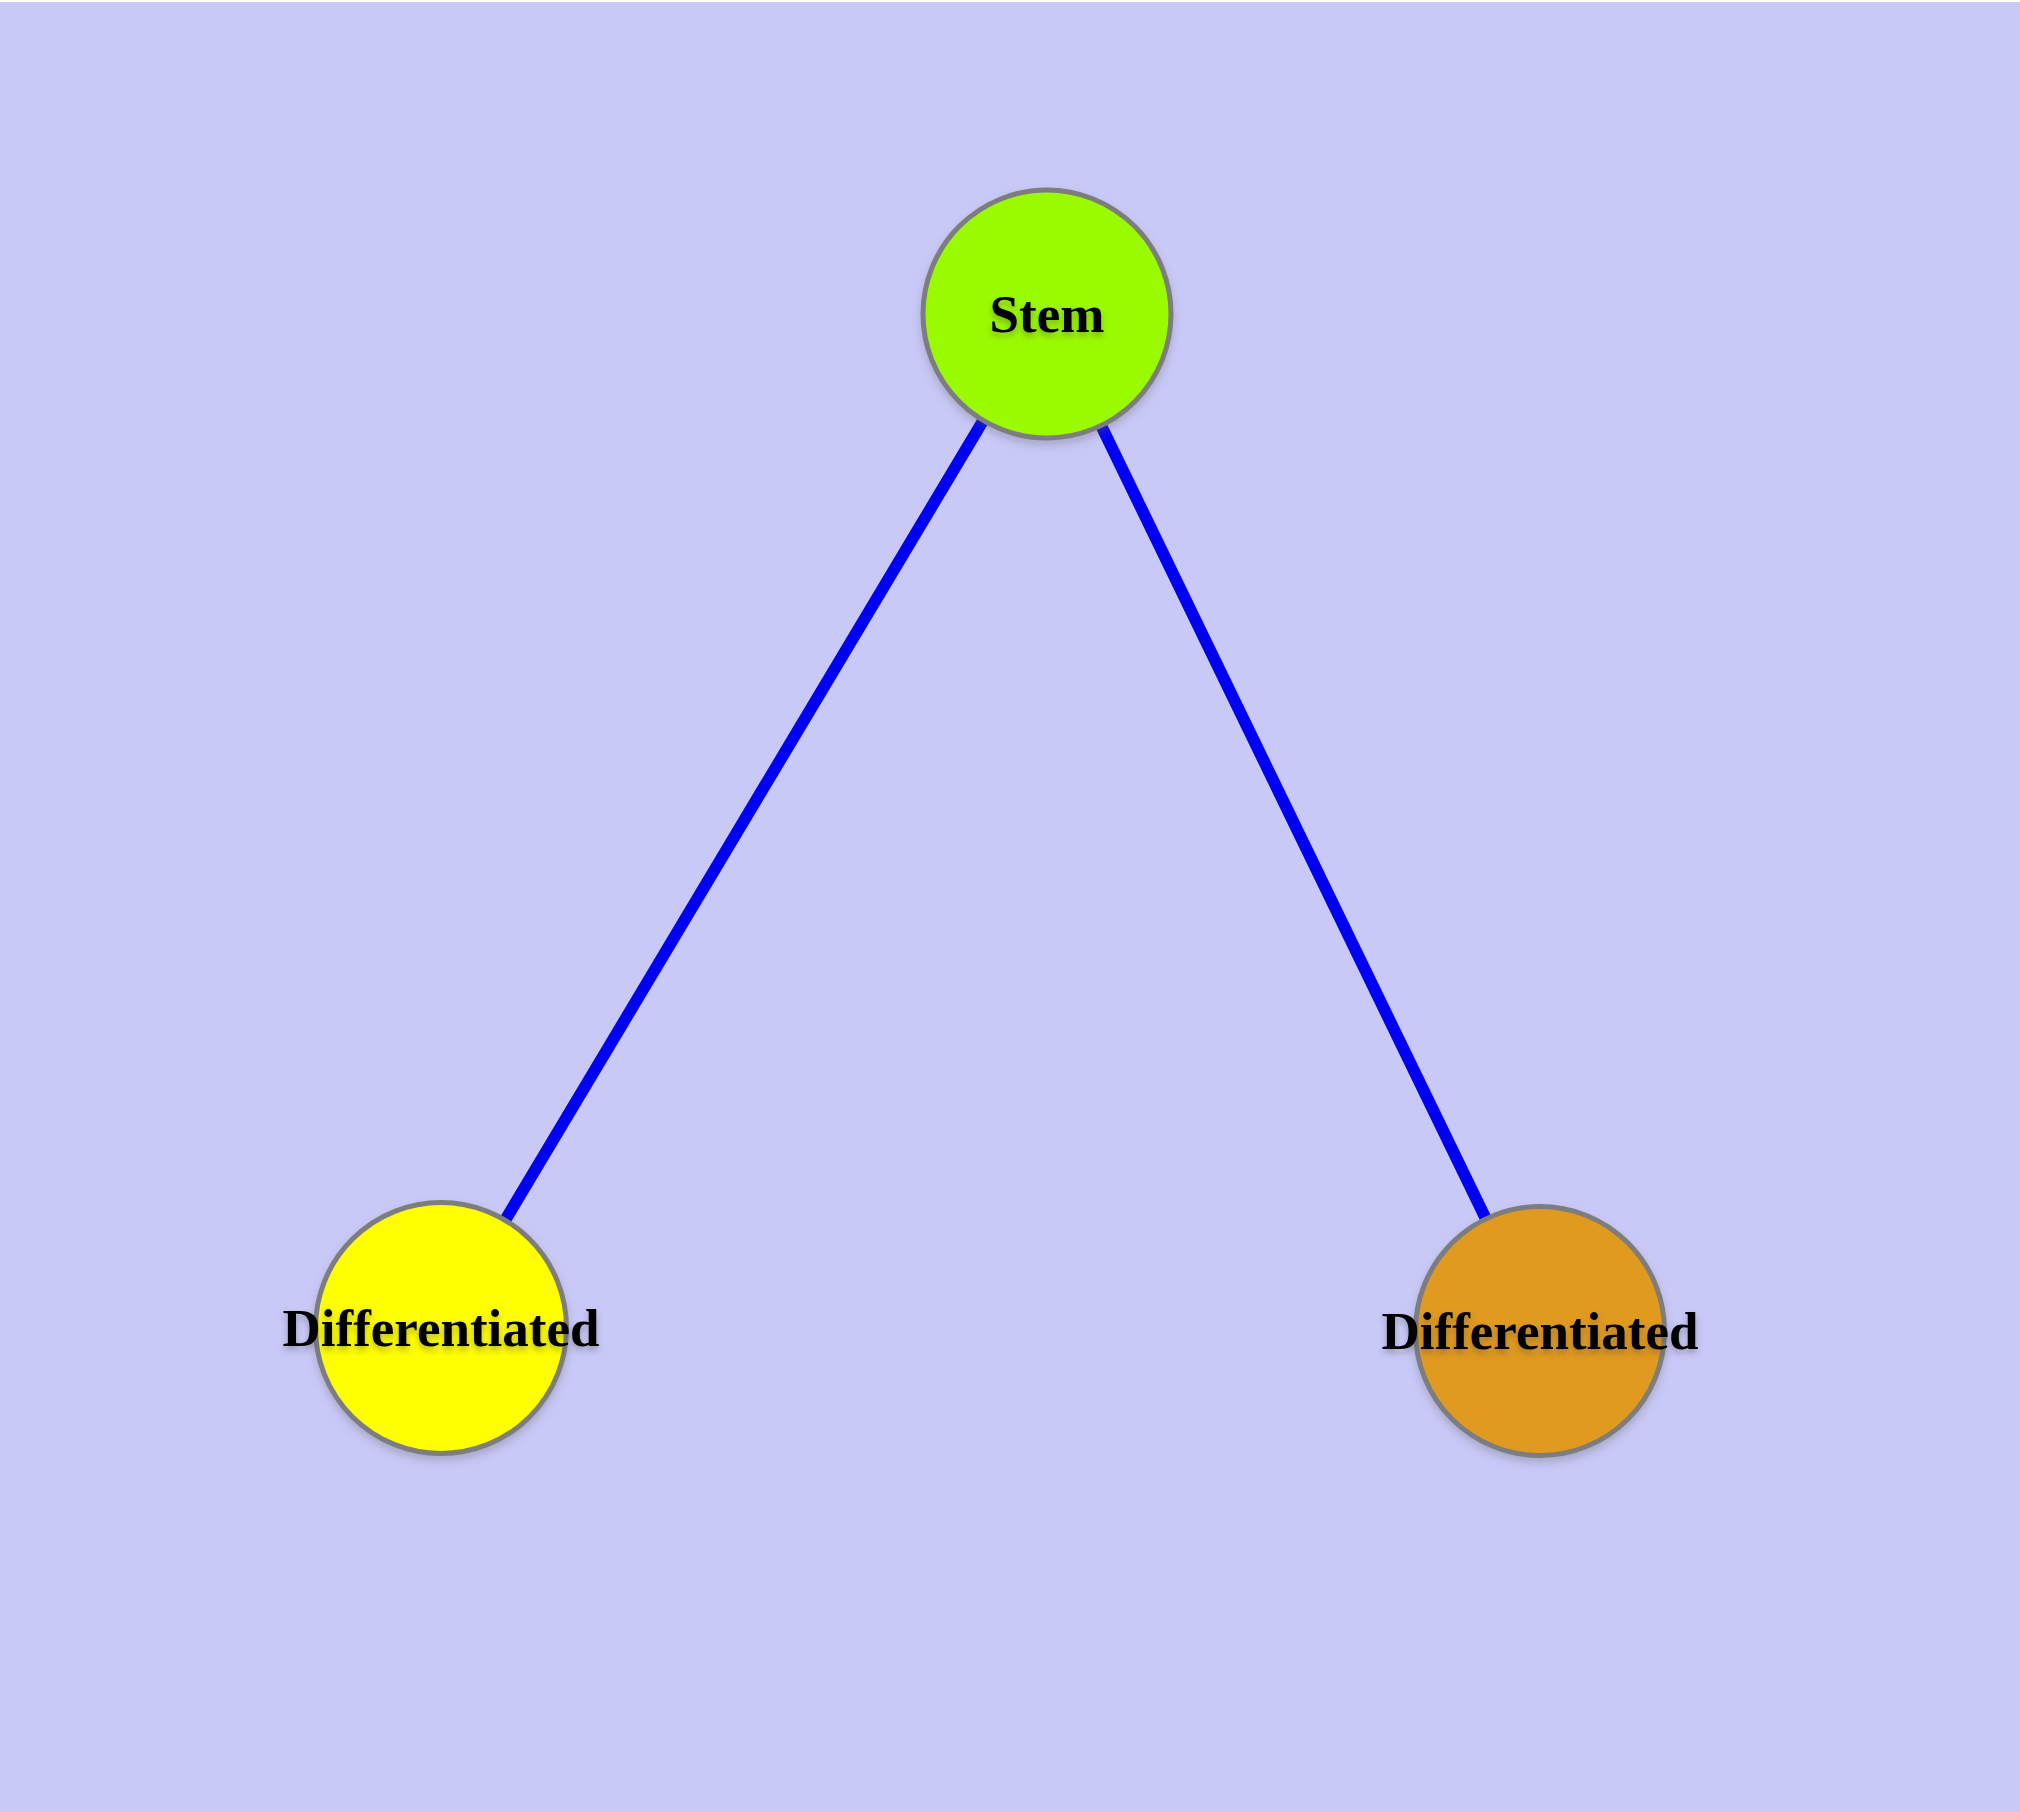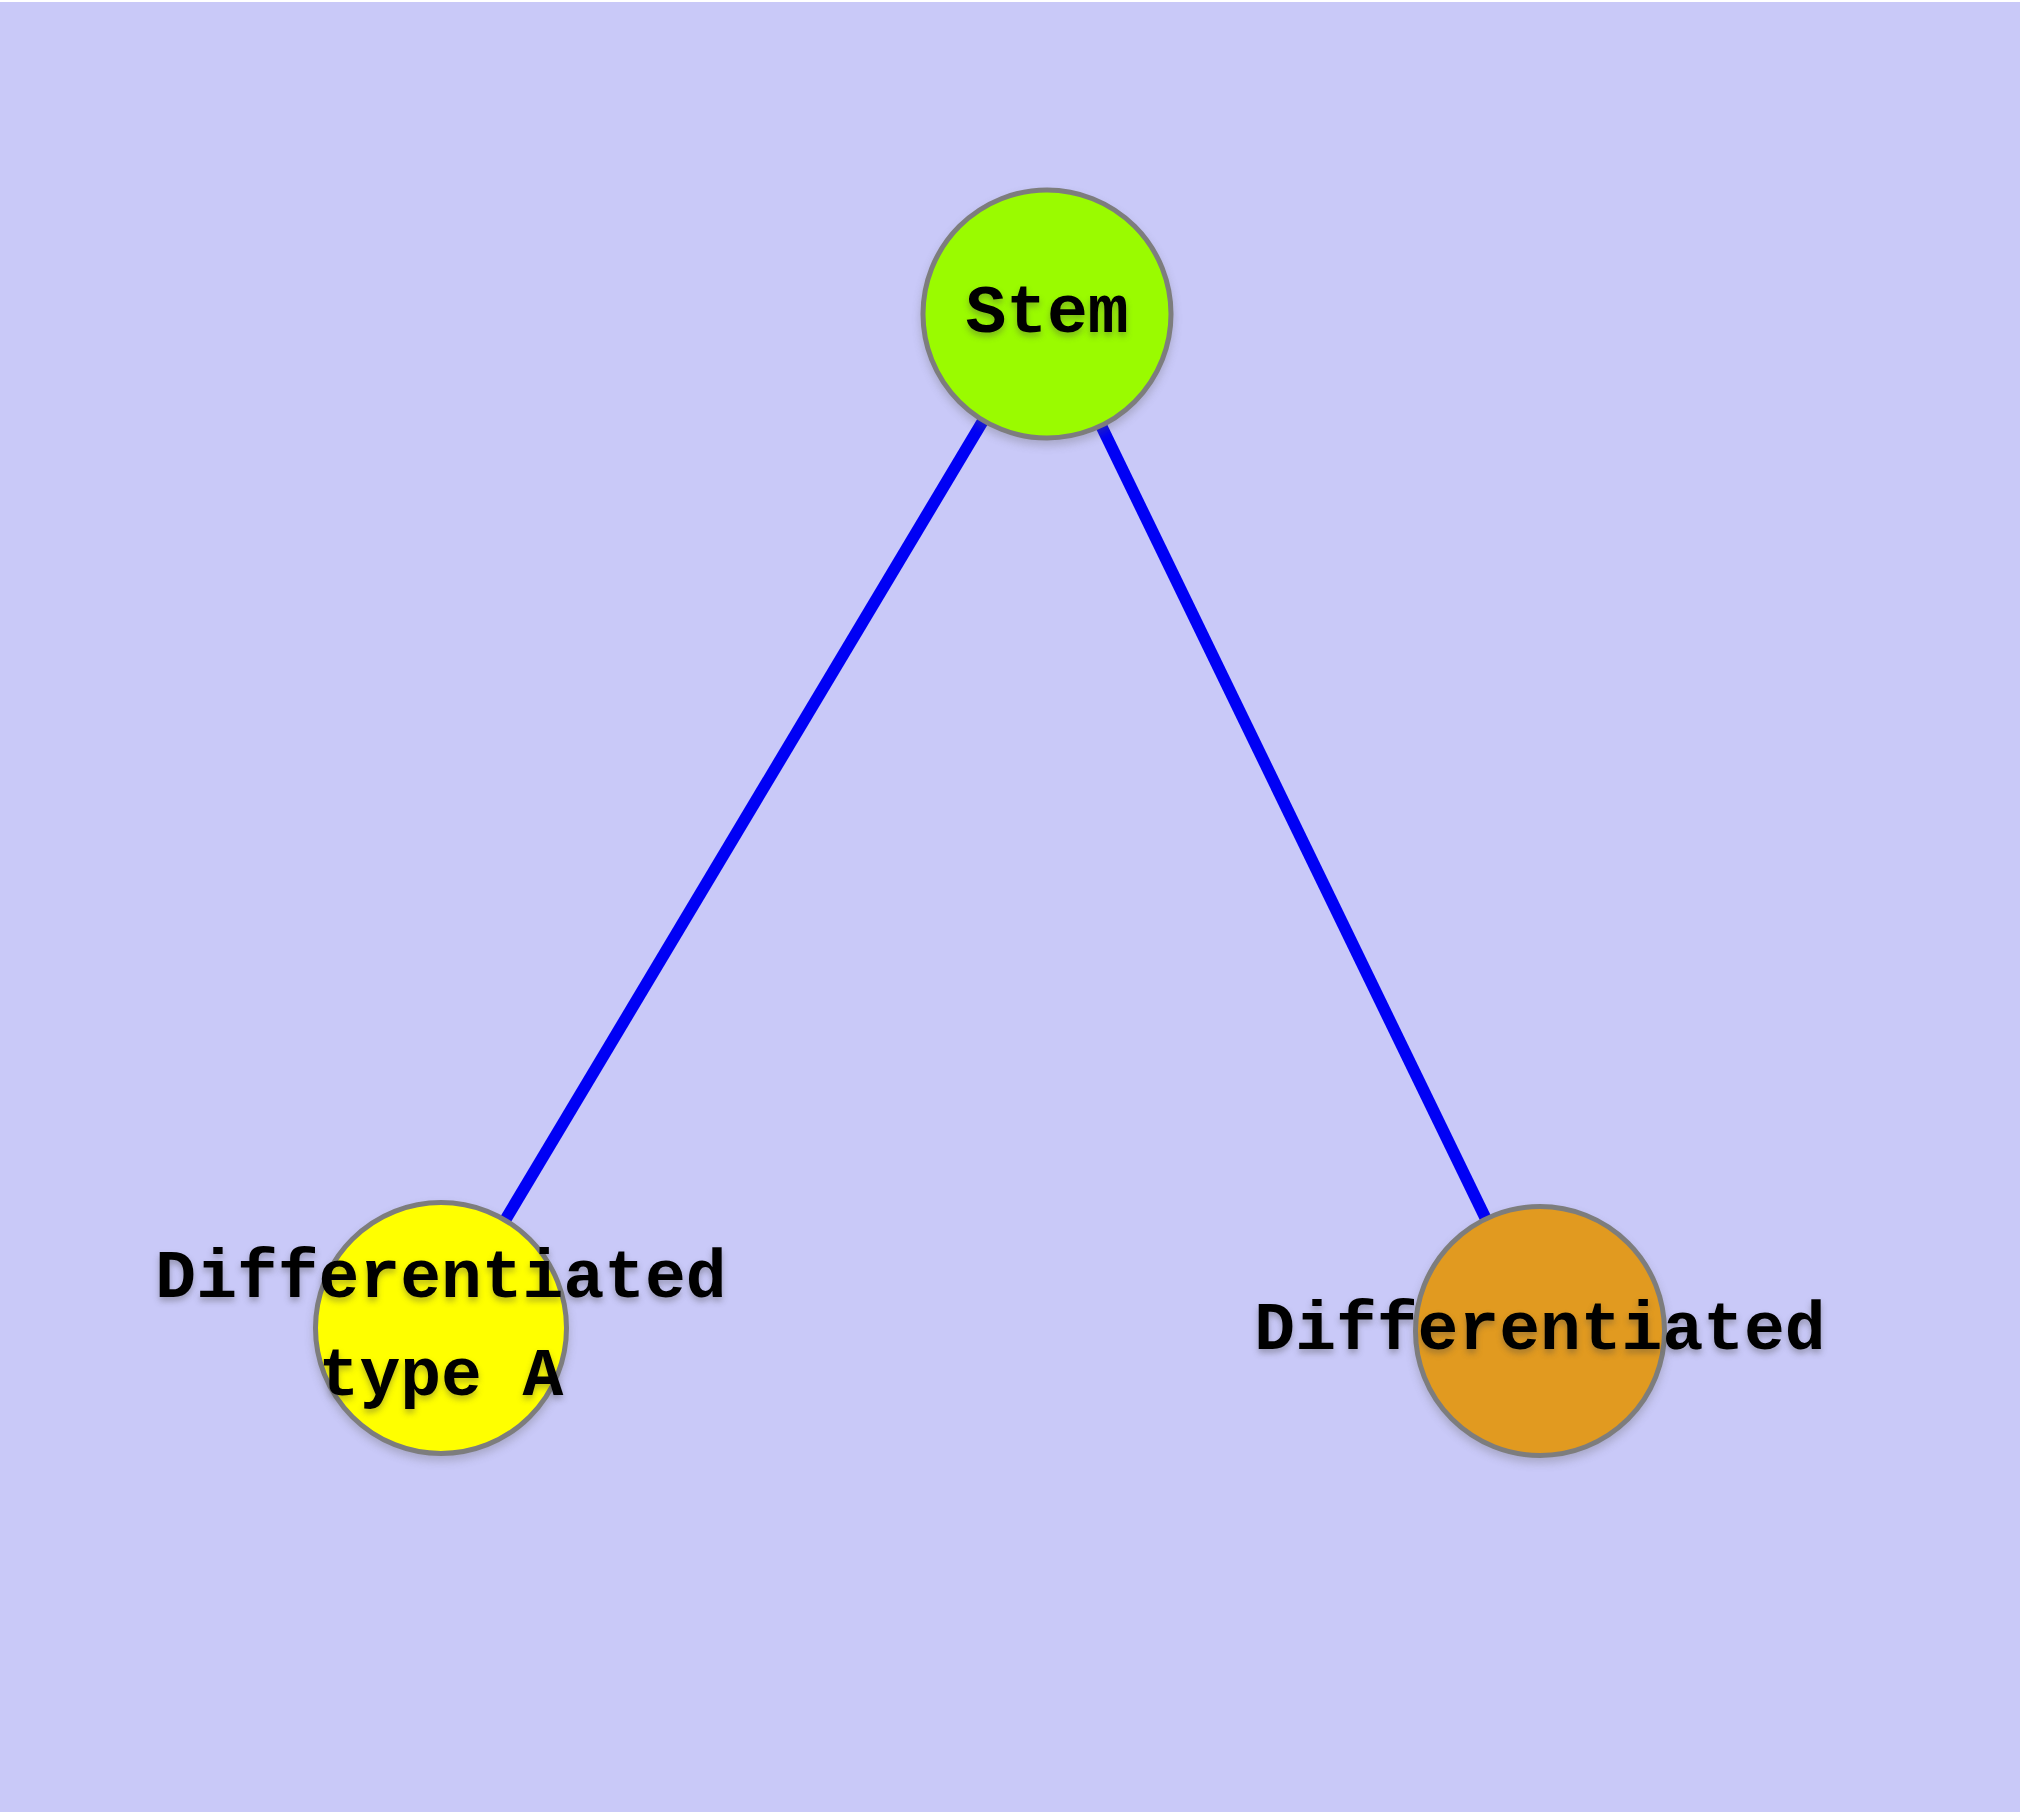--- a/index.html
+++ b/index.html
@@ -21,42 +21,41 @@
     box-sizing: border-box;
     transform: translate(-50%, -50%);
     box-shadow: 0 5.1px 8.5px rgba(96,96,96,0.30);
   }
   .node-label {
     position: absolute;
     transform: translate(-50%, -50%);
     text-align: center;
     white-space: nowrap;
     color: #000000;
-    font-family: Liberation Mono, monospace;
+    font-family: Liberation Serif, serif;
     font-weight: bold;
-    font-size: 68px;
+    font-size: 53px;
     line-height: 98px;
     text-shadow: 0 4.2px 6px rgba(70,70,70,0.38);
   }
 </style>
 </head>
 <body>
 
 <div class="canvas" style="width: 2021px; height: 1812px; background: rgb(201, 201, 248); border-top-color: rgb(255, 255, 255);">
   <svg class="edge-layer" xmlns="http://www.w3.org/2000/svg" width="2021" height="1812" viewBox="0 0 2384 2138">
       <line x1="1235" y1="368" x2="520" y2="1564" stroke="#0000F5" stroke-width="14"></line>
       <line x1="1235" y1="368" x2="1817" y2="1568" stroke="#0000F5" stroke-width="14"></line>
     </svg>
 <div class="node" style="left: 1047px; top: 312px; width: 253px; height: 253px; background: rgb(154, 251, 0); border-color: rgb(125, 125, 125); border-width: 5.1px;"></div>
     <div class="node-label" style="left: 1047px; top: 312px; color: rgb(0, 0, 0);">
       <div>Stem</div>
     </div>
     <div class="node" style="left: 441px; top: 1326px; width: 256px; height: 256px; background: rgb(255, 255, 0); border-color: rgb(125, 125, 125); border-width: 5.1px;"></div>
     <div class="node-label" style="left: 441px; top: 1326px; color: rgb(0, 0, 0);">
       <div>Differentiated</div>
-      <div>type A</div>
     </div>
     <div class="node" style="left: 1540px; top: 1329px; width: 254px; height: 254px; background: rgb(225, 154, 32); border-color: rgb(125, 125, 125); border-width: 5.1px;"></div>
     <div class="node-label" style="left: 1540px; top: 1329px; color: rgb(0, 0, 0);">
       <div>Differentiated</div>
     </div>
   </div>
 
 
 </body></html>

